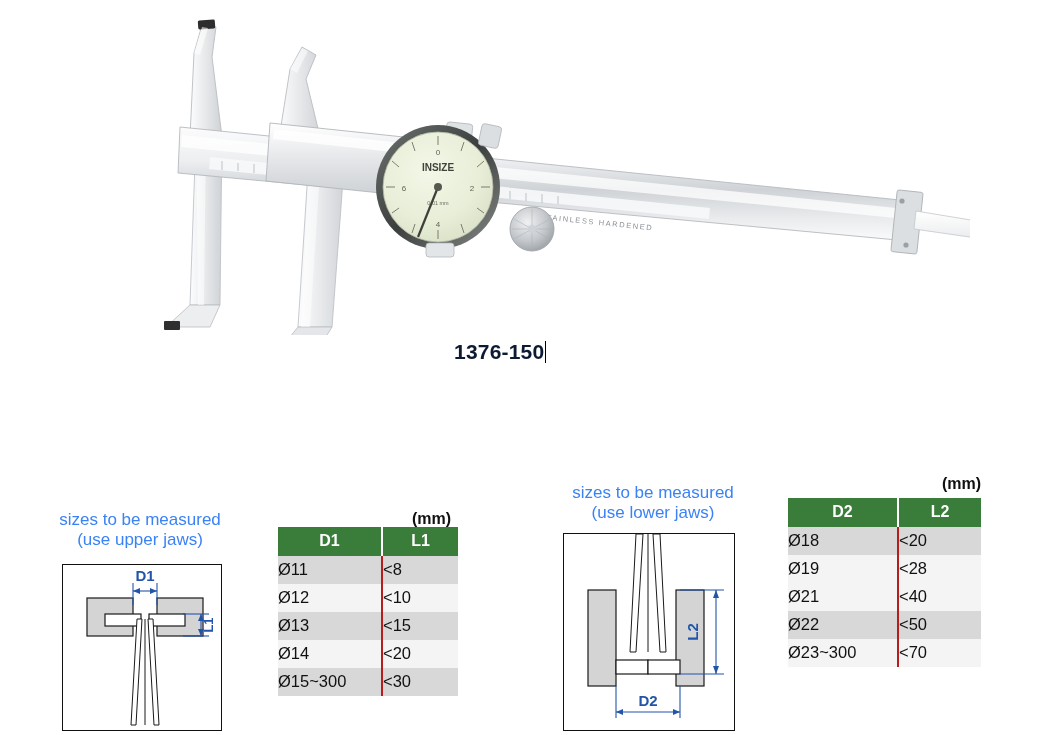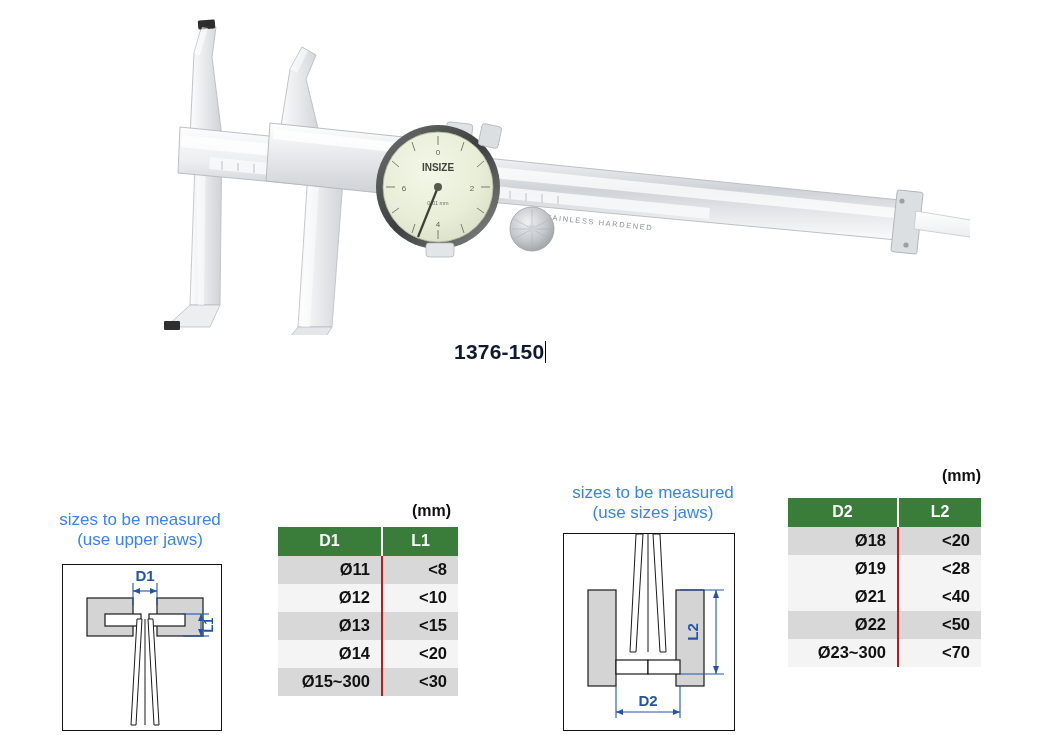--- a/index.html
+++ b/index.html
@@ -33,33 +33,34 @@
     position:absolute;text-align:center;
     font-size:17px;line-height:1.15;color:#3b82f6;white-space:nowrap;
   }
   .diagram-box{position:absolute;border:1.4px solid #111;background:#fff;}
   .diagram-box svg{display:block;}
 
   
   .unit-label{
     position:absolute;font-size:16px;font-weight:bold;color:#111;
     text-align:right;
+    margin-top:8px;
   }
   table.spec{
     position:absolute;border-collapse:collapse;
     font-size:16.5px;color:#111;table-layout:fixed;
   }
   table.spec th{
     background:#3a7d3a;color:#fff;font-weight:bold;
     text-align:center;padding:5px 0 6px 0;font-size:16px;
   }
   table.spec th.sep{border-left:2px solid #ffffff;}
   table.spec td{
-    text-align:right;padding:4px 11px 5px 0;
-    font-weight:700;
+    text-align:left;padding:4px 11px 5px 0;
+    font-weight:400;
   }
   table.spec td.sep{border-left:2px solid #b91c1c;}
   table.spec tr.odd td{background:#d8d8d8;}
   table.spec tr.even td{background:#f4f4f4;}
 </style>
 </head>
 <body>
 
 <div class="stage">
 
@@ -298,21 +299,21 @@
       </tr>
       <tr class="odd">
         <td>Ø15~300</td>
         <td class="sep">&lt;30</td>
       </tr>
     </tbody>
   </table>
 
   <div class="diagram-caption" style="left:538px;top:483px;width:230px;">
     <div>sizes to be measured</div>
-    <div>(use sizes jaws)</div>
+    <div>(use lower jaws)</div>
   </div>
 
   <div class="diagram-box" style="left:563px;top:533px;width:170px;height:196px;">
     <svg width="168" height="194" viewBox="0 0 168 194" xmlns="http://www.w3.org/2000/svg">
 
       <path d="M72 0 L66 118 L72 118 L79 0 Z" fill="#ffffff" stroke="#1a1a1a" stroke-width="1"></path>
       <path d="M96 0 L102 118 L96 118 L89 0 Z" fill="#ffffff" stroke="#1a1a1a" stroke-width="1"></path>
       <line x1="84" y1="0" x2="84" y2="118" stroke="#1a1a1a" stroke-width="1"></line>
 
       <rect x="24" y="56" width="28" height="96" fill="#d4d4d4" stroke="#1a1a1a" stroke-width="1.2"></rect>

